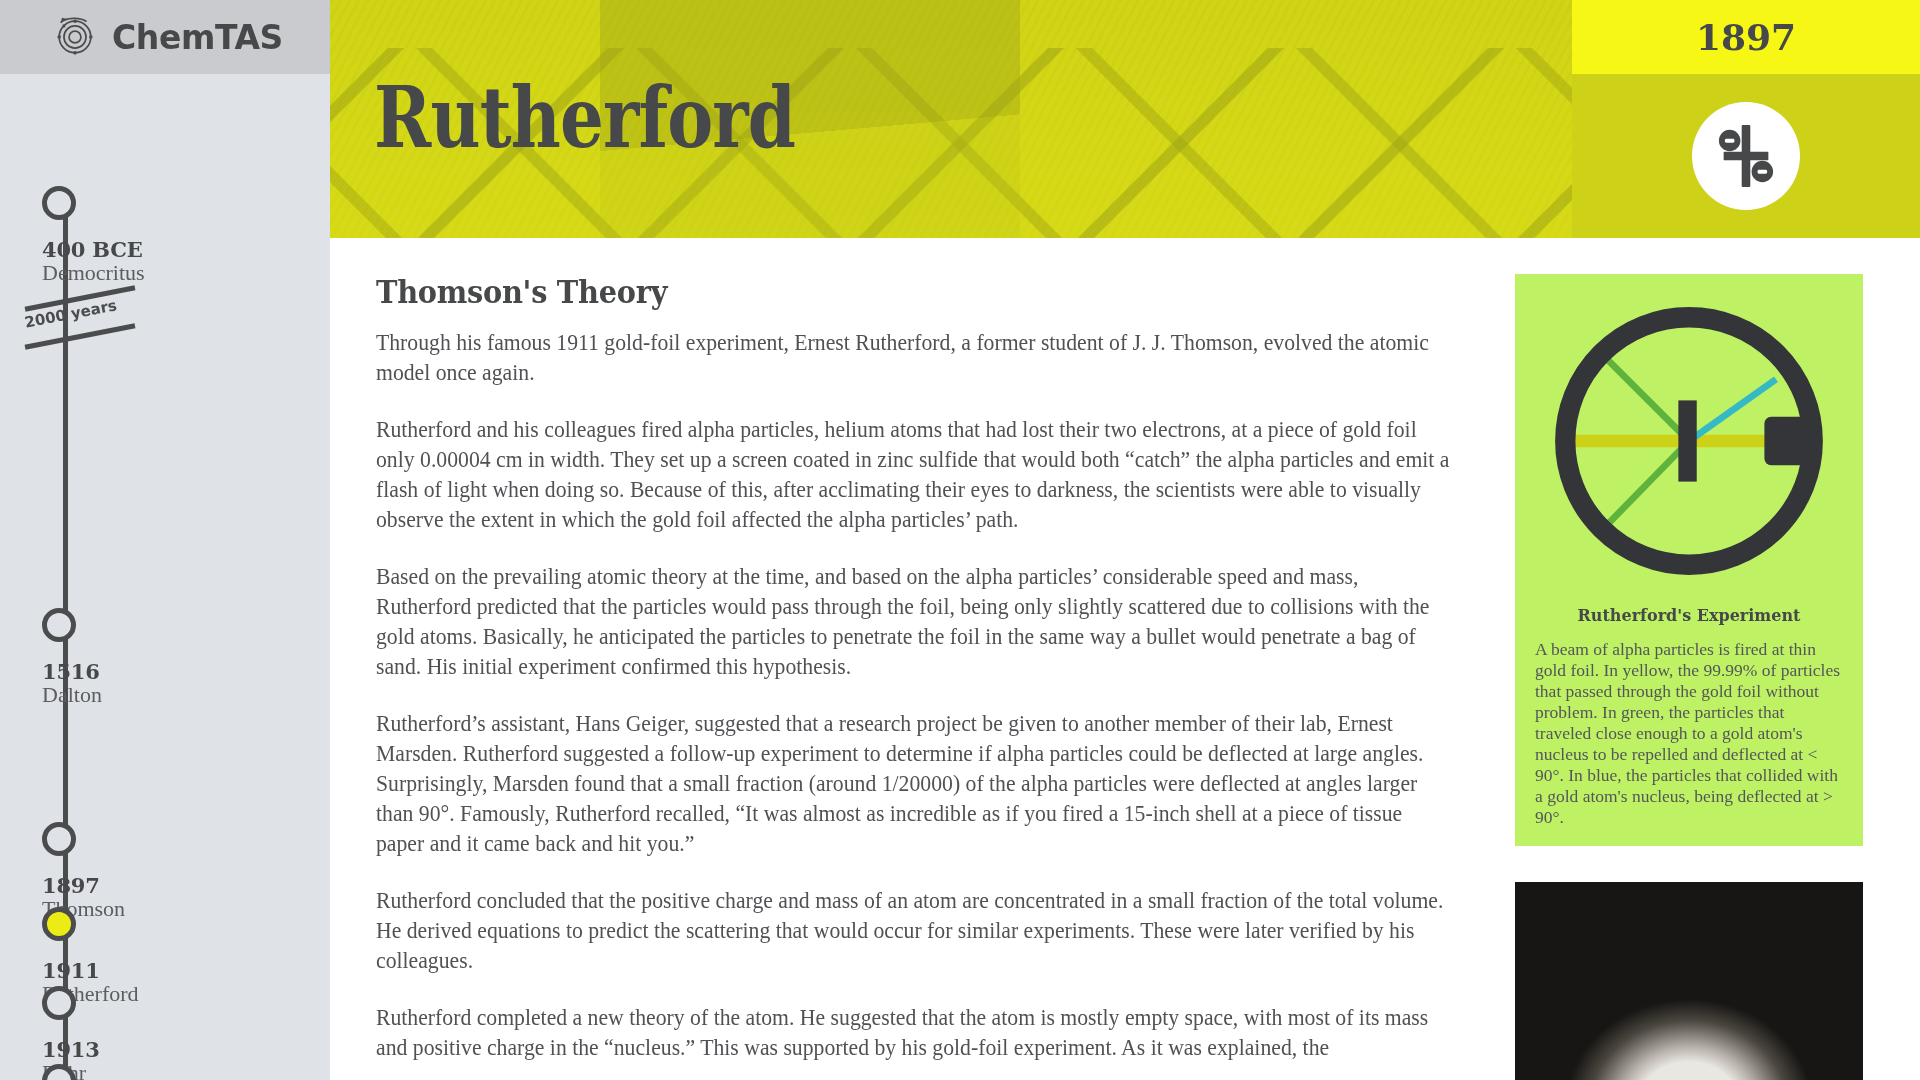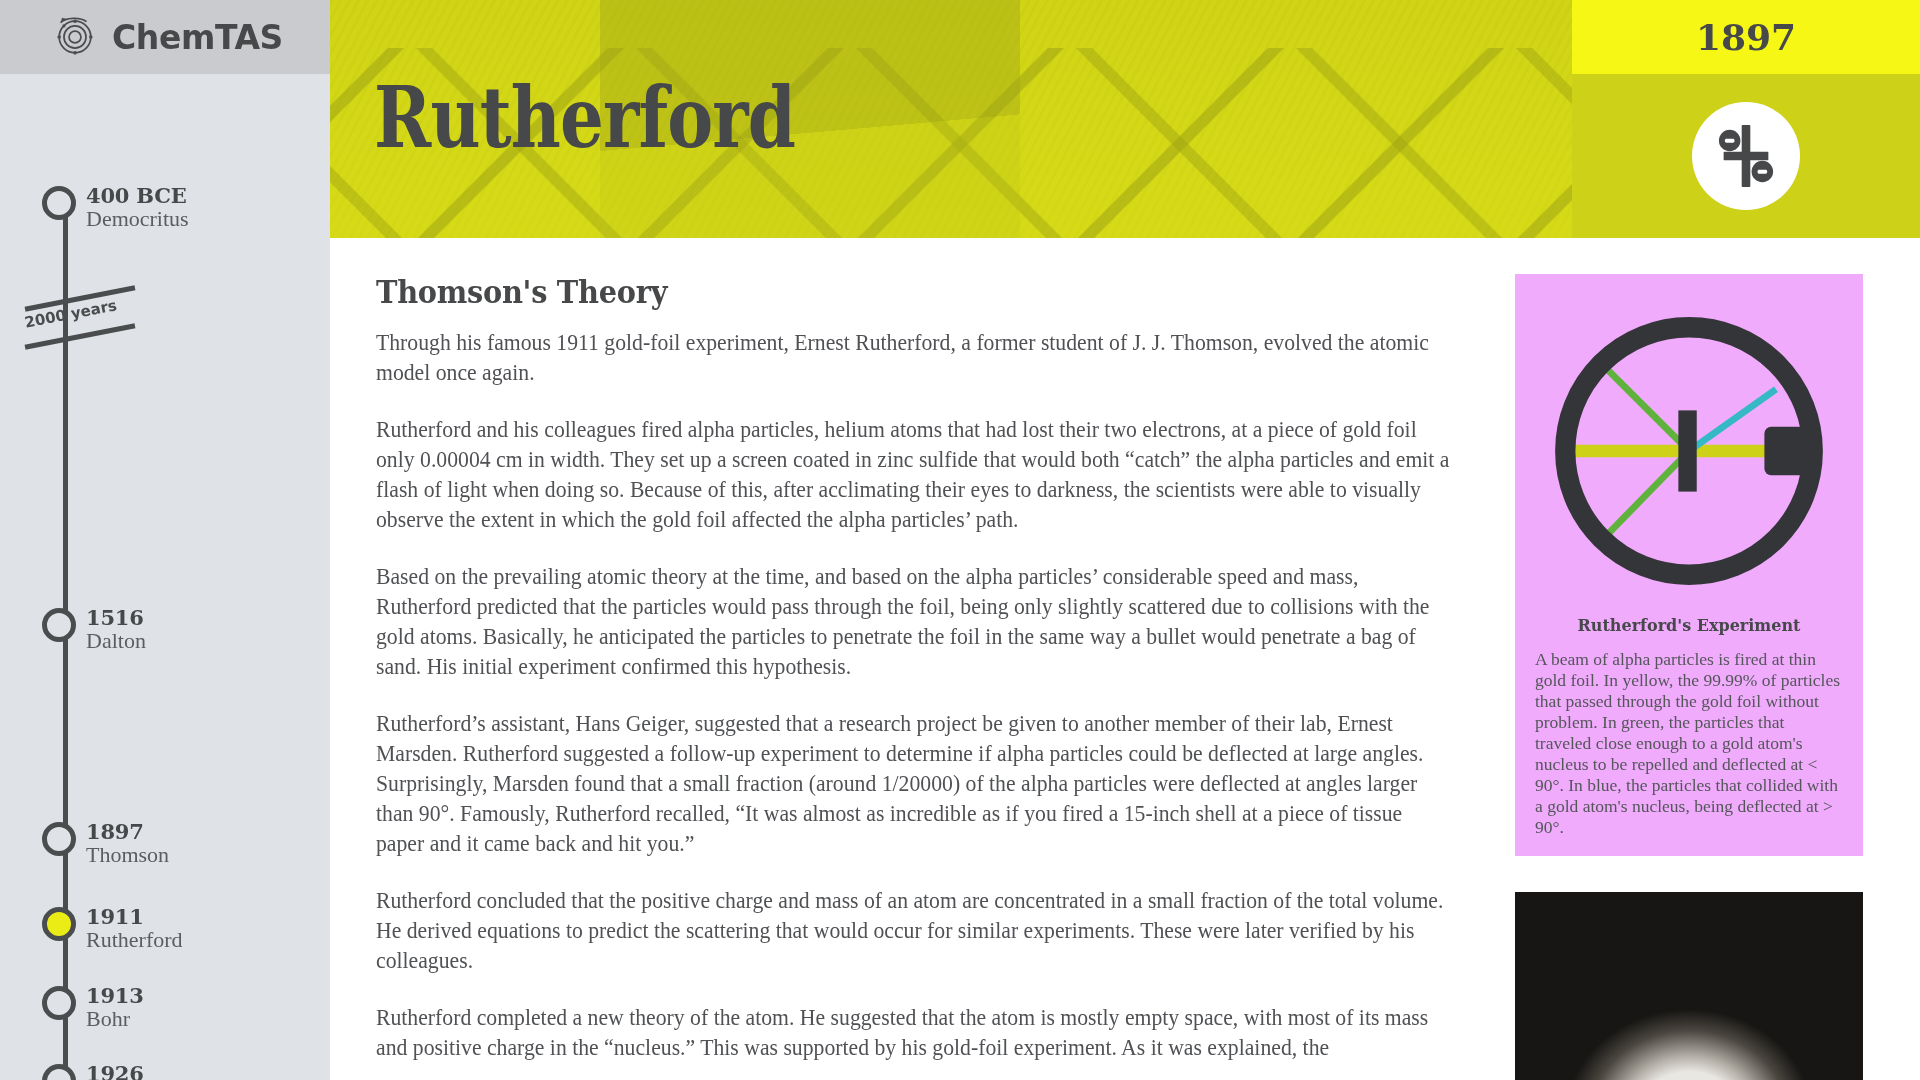--- a/index.html
+++ b/index.html
@@ -56,22 +56,23 @@
     position: absolute; left: 12px; top: 33px;
     font-family: "DejaVu Sans", sans-serif;
     font-size: 15px; font-weight: bold; color: #4a4c4e;
     transform: rotate(-11deg);
     white-space: nowrap;
   }
 
   .tl-item {
     position: absolute;
     left: 42px;
-    display: flex; align-items: flex-start; gap: 10px;
+    display: flex; align-items: flex-start; gap: 18px;
     height: 52px;
+    flex-direction: column;
   }
   .tl-dot {
     width: 34px; height: 34px; flex: 0 0 34px;
     border-radius: 50%;
     border: 5px solid #4a4c4e;
     background: #dfe2e6;
     margin-top: 2px;
     z-index: 2;
     position: relative;
   }
@@ -186,22 +187,22 @@
     line-height: 30px;
     color: #4f5154;
     margin-bottom: 27px;
     transform: scaleX(0.965);
     transform-origin: left top;
   }
 
   
   .rail { flex: 0 0 348px; width: 348px; }
   .figure-card {
-    background: #f0abfc;
-    padding: 32px 20px 18px 20px;
+    background: #bef264;
+    padding: 22px 20px 18px 20px;
   }
   .fig-svg-wrap { display: flex; justify-content: center; }
   .fig-caption {
     text-align: center;
     font-family: "DejaVu Serif", serif;
     font-weight: bold;
     font-size: 16px;
     color: #46484a;
     margin-top: 16px;
     margin-bottom: 14px;

